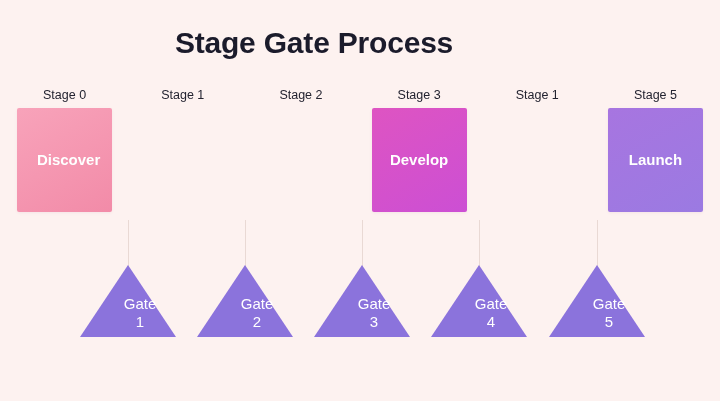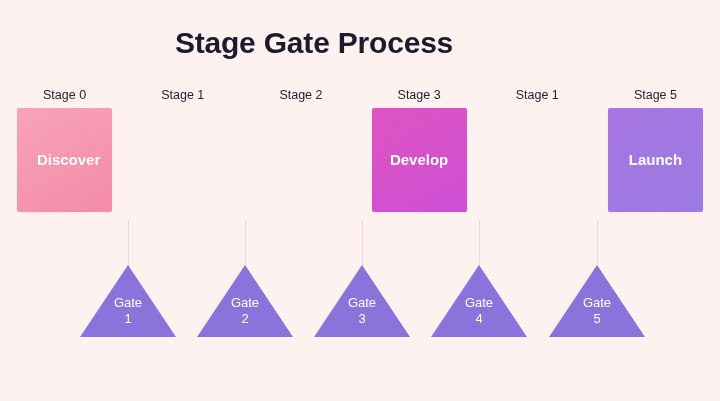--- a/index.html
+++ b/index.html
@@ -107,26 +107,26 @@
   .gate-tri {
     position: absolute;
     left: 0;
     top: 0;
     width: 96px;
     height: 72px;
     display: block;
   }
   .gate-text {
     position: absolute;
-    left: 0;
+    left: 12px;
     top: 30px;
     width: 96px;
     text-align: center;
     color: #ffffff;
-    font-size: 13px;
+    font-size: 15px;
     line-height: 1.22;
     white-space: pre-line;
     pointer-events: none;
   }
 </style>
 </head>
 <body>
 
 <div id="canvas">
 

